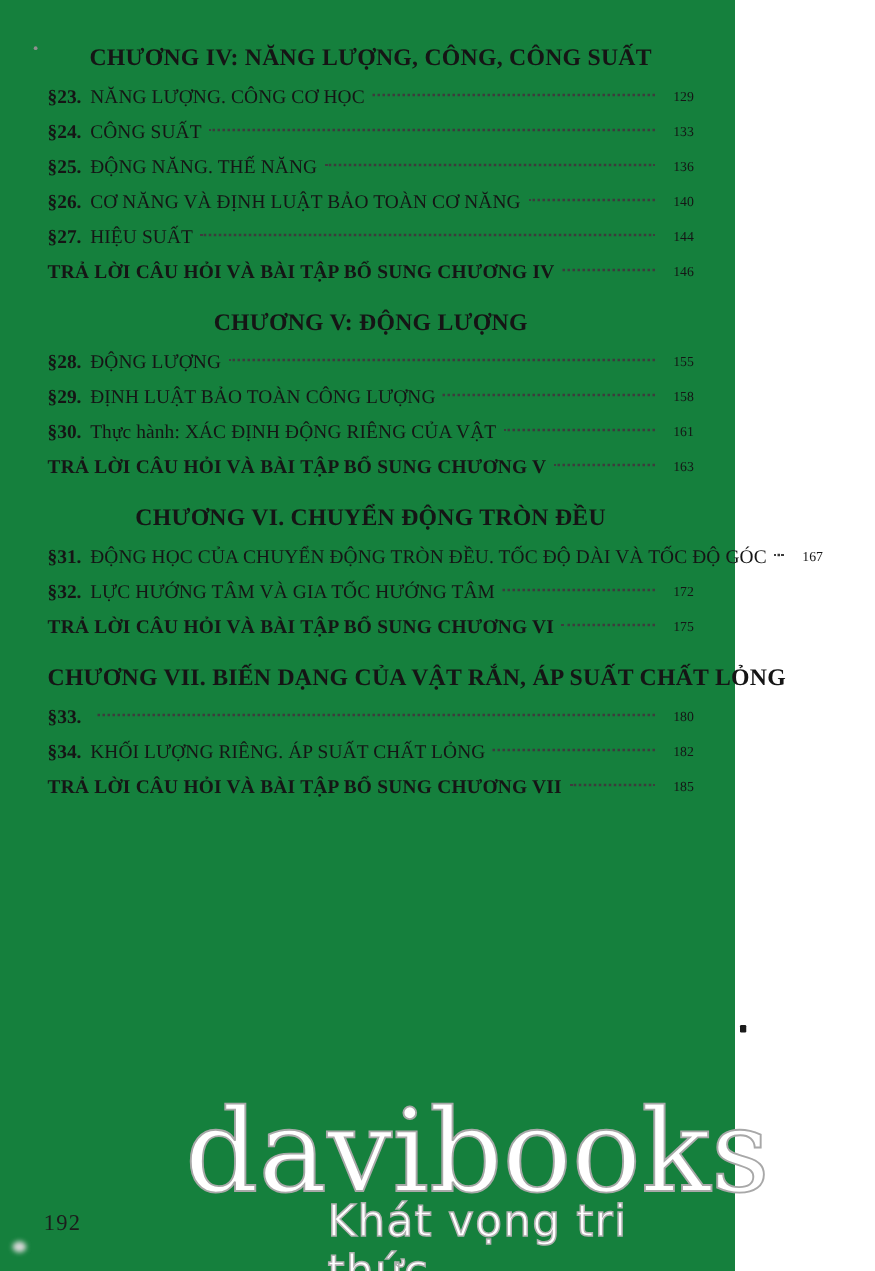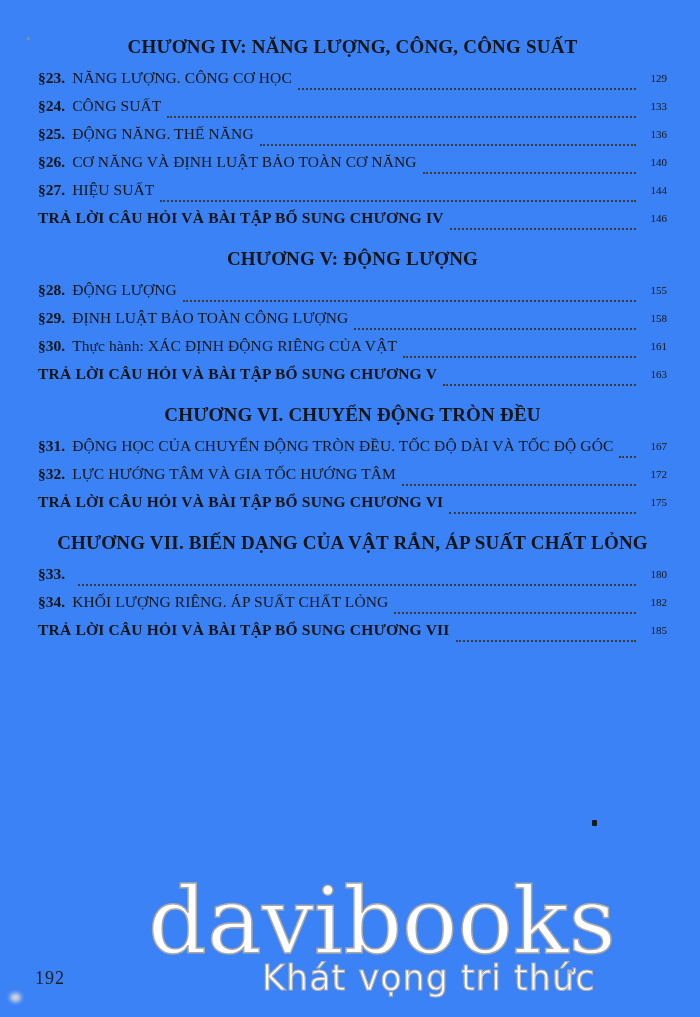--- a/index.html
+++ b/index.html
@@ -4,35 +4,35 @@
 <style>
   * { box-sizing: border-box; }
   html, body { margin: 0; padding: 0; }
   body {
     width: 700px; height: 1017px;
     background: #ffffff;
     font-family: "Liberation Serif", "DejaVu Serif", serif;
     color: #151515;
     overflow: hidden;
   }
-  .page { position: relative; width: 700px; height: 1017px; background: #3b82f6; }
+  .page { position: relative; width: 588px; height: 1017px; background: #15803d; }
 
   .toc { position: absolute; top: 36px; left: 38px; right: 33px; }
 
   .section { margin-top: 16px; }
   .section:first-child { margin-top: 0; }
 
   .chapter-heading {
     font-size: 19px; line-height: 22px; font-weight: bold;
     text-align: center; margin: 0 0 6px 0; letter-spacing: 0.2px;
     white-space: nowrap;
   }
 
   .row {
-    display: flex; align-items: flex-end;
+    display: flex; align-items: center;
     line-height: 28px; height: 28px;
     font-size: 15.5px; white-space: nowrap;
   }
   .prefix { font-weight: bold; margin-right: 7px; }
   .prefix:empty { display: none; }
   .title { letter-spacing: 0.1px; }
   .row.bold .title { font-weight: bold; letter-spacing: 0.2px; }
   .dots {
     flex: 1 1 auto; min-width: 8px;
     border-bottom: 2px dotted #3c3c3c;

